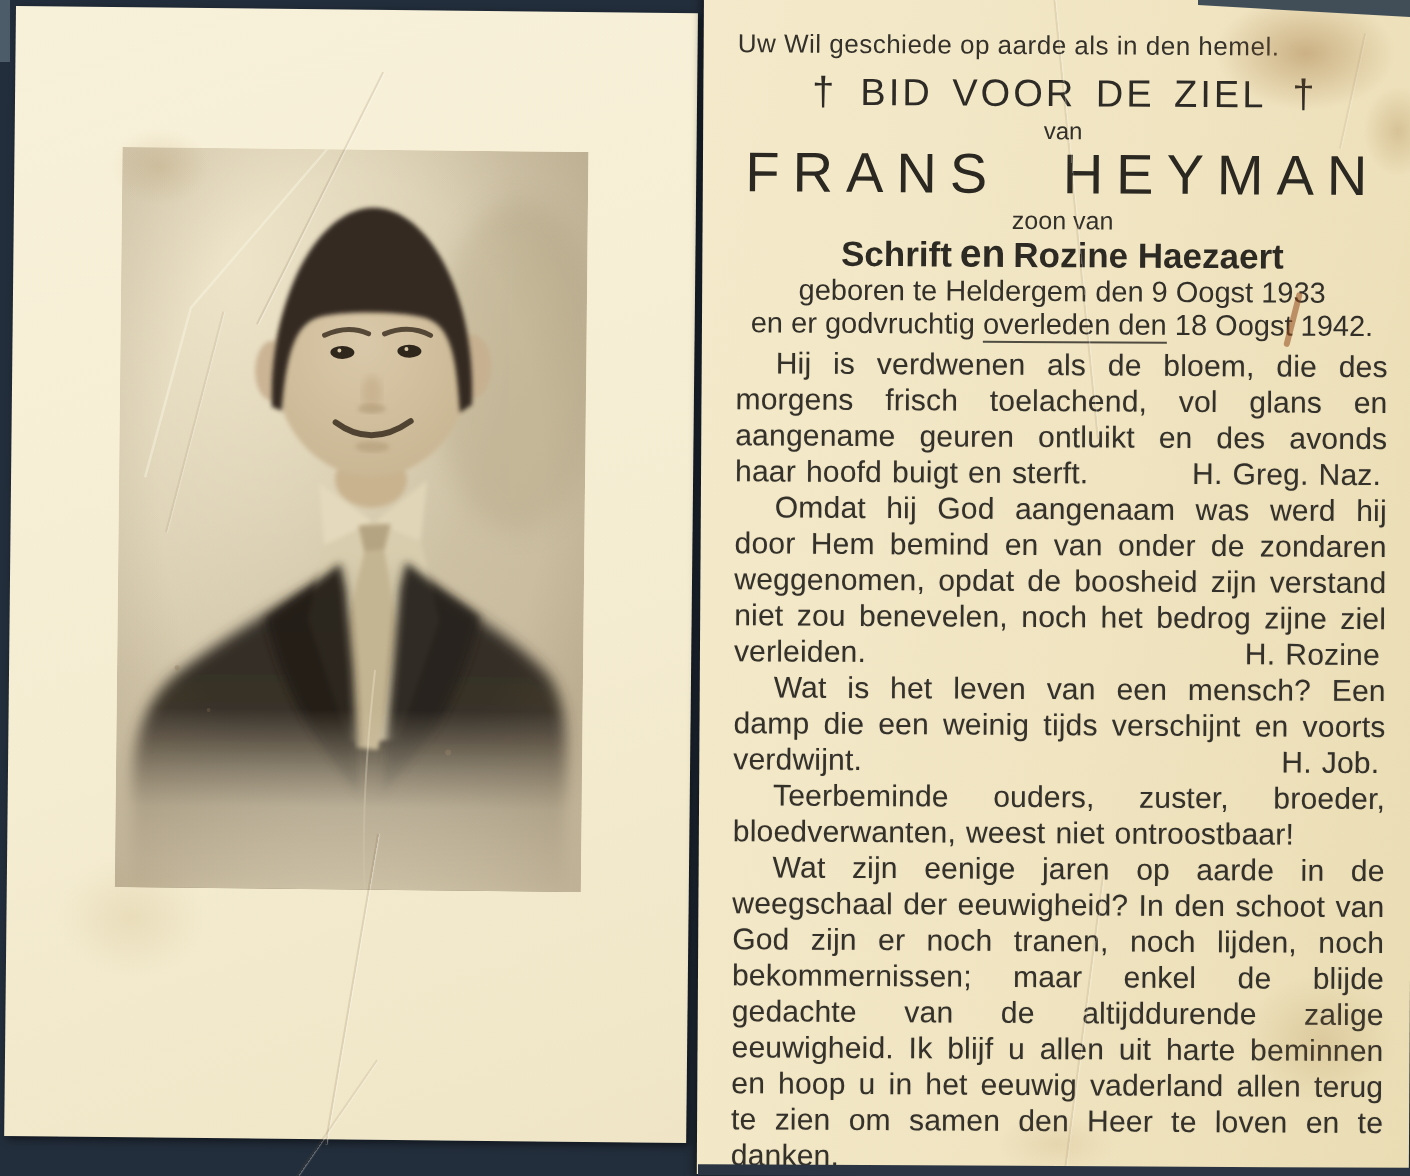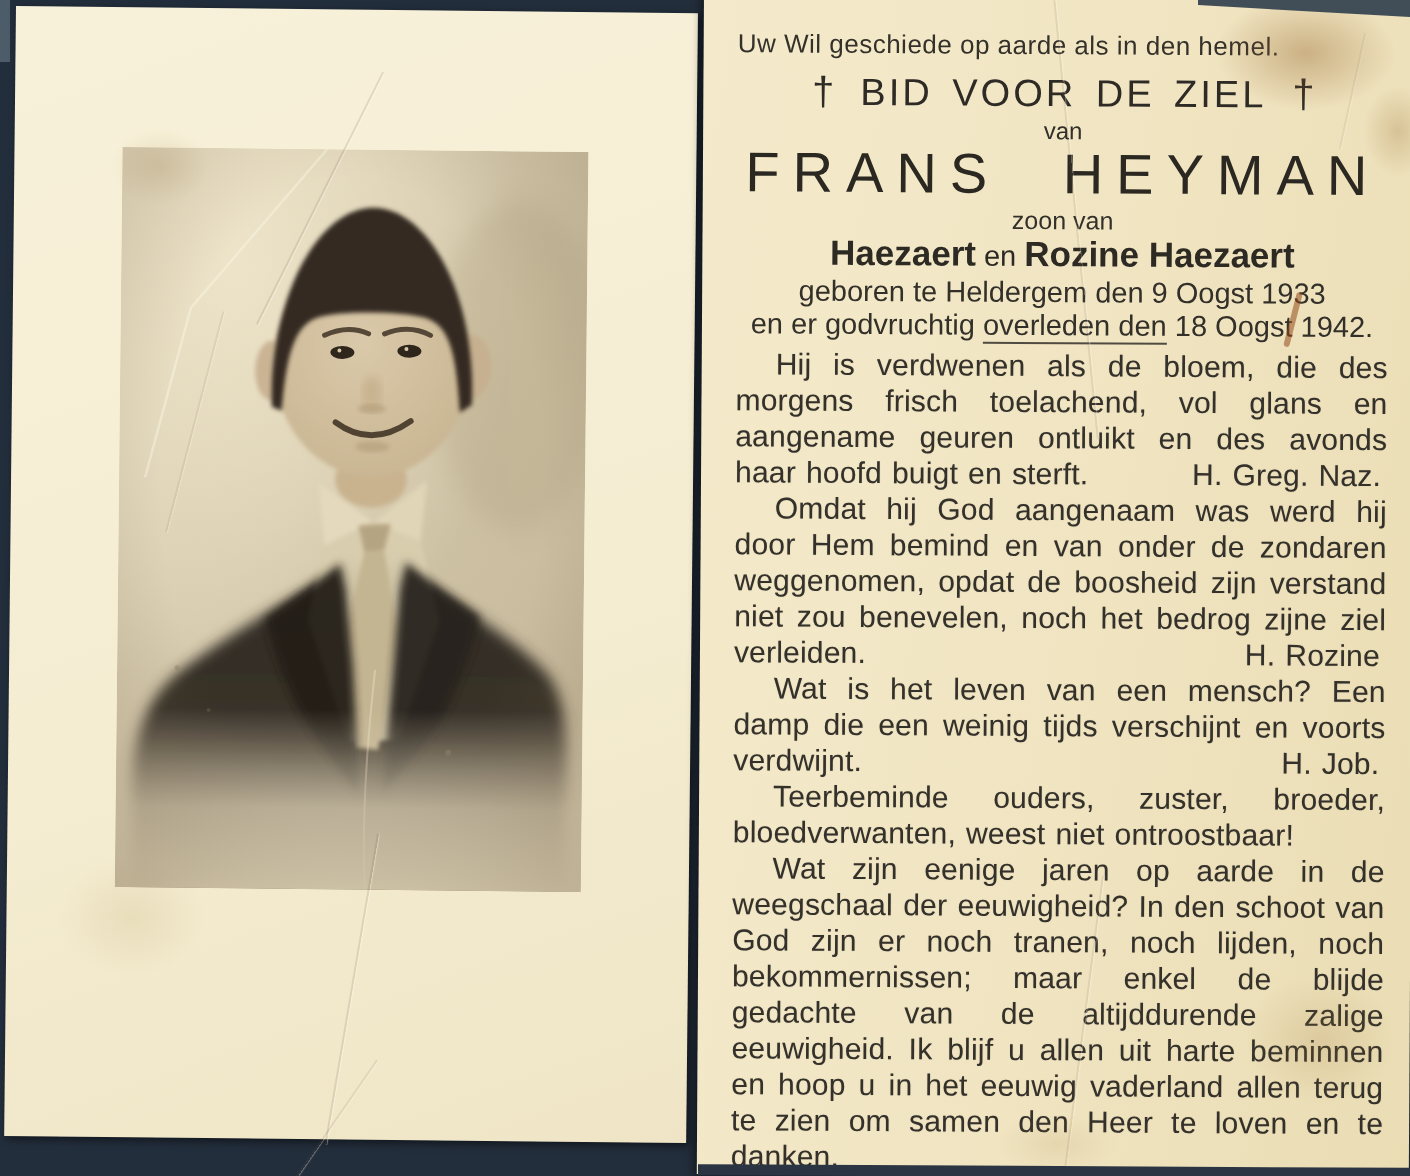--- a/index.html
+++ b/index.html
@@ -39,21 +39,21 @@
   .invocation{margin-top:9px;text-align:center;font-size:38px;line-height:46px;
     letter-spacing:3px;word-spacing:6px;color:#2e2b26;white-space:nowrap;}
   .invocation .cross{font-size:40px;letter-spacing:0;}
   .invocation .cross.l{margin-right:26px;} .invocation .cross.r{margin-left:26px;}
   .van-line{text-align:center;font-size:24px;line-height:26px;margin-top:2px;}
   .name-line{text-align:center;font-size:56px;line-height:60px;font-weight:500;
     letter-spacing:13px;word-spacing:34px;color:#2b2822;white-space:nowrap;}
   .zoon-line{text-align:center;font-size:25px;line-height:28px;margin-top:2px;}
   .parents-line{text-align:center;font-size:35px;line-height:40px;color:#2d2a24;}
   .parents-line .bold{font-weight:bold;}
-  .parents-line .conj{font-size:29px;font-weight:normal;margin:4px 8px;}
+  .parents-line .conj{font-size:39px;font-weight:bold;margin:4px 8px;}
   .birth-line,.death-line{text-align:center;font-size:29px;line-height:33px;color:#33302a;}
   .death-line{margin-bottom:4px;}
   .ul{border-bottom:2px solid rgba(51,48,42,.85);padding-bottom:1px;}
 
   .body-text{margin-top:6px;}
   .para{margin:0;position:relative;text-align:justify;text-indent:40px;
     font-size:30px;line-height:36px;letter-spacing:.2px;word-spacing:1.5px;
     color:#34312b;text-shadow:0 0 1px rgba(60,50,40,.25);}
   .attr{position:absolute;right:6px;bottom:0;text-indent:0;background:transparent;}
 
@@ -187,21 +187,21 @@
       <span class="cross l">†</span><span>BID VOOR DE ZIEL</span><span class="cross r">†</span>
     </div>
 
     <div class="van-line">van</div>
 
     <div class="name-line">FRANS HEYMAN</div>
 
     <div class="zoon-line">zoon van</div>
 
     <div class="parents-line">
-      <span class="bold">Haezaert</span><span class="conj">en</span><span class="bold">Rozine Haezaert</span>
+      <span class="bold">Schrift</span><span class="conj">en</span><span class="bold">Rozine Haezaert</span>
     </div>
 
     <div class="birth-line">geboren te Heldergem den 9 Oogst 1933</div>
 
     <div class="death-line">
       <span>en er godvruchtig </span><span class="ul">overleden den</span><span> 18 Oogst 1942.</span>
     </div>
 
     <div class="body-text">
       <p class="para">

